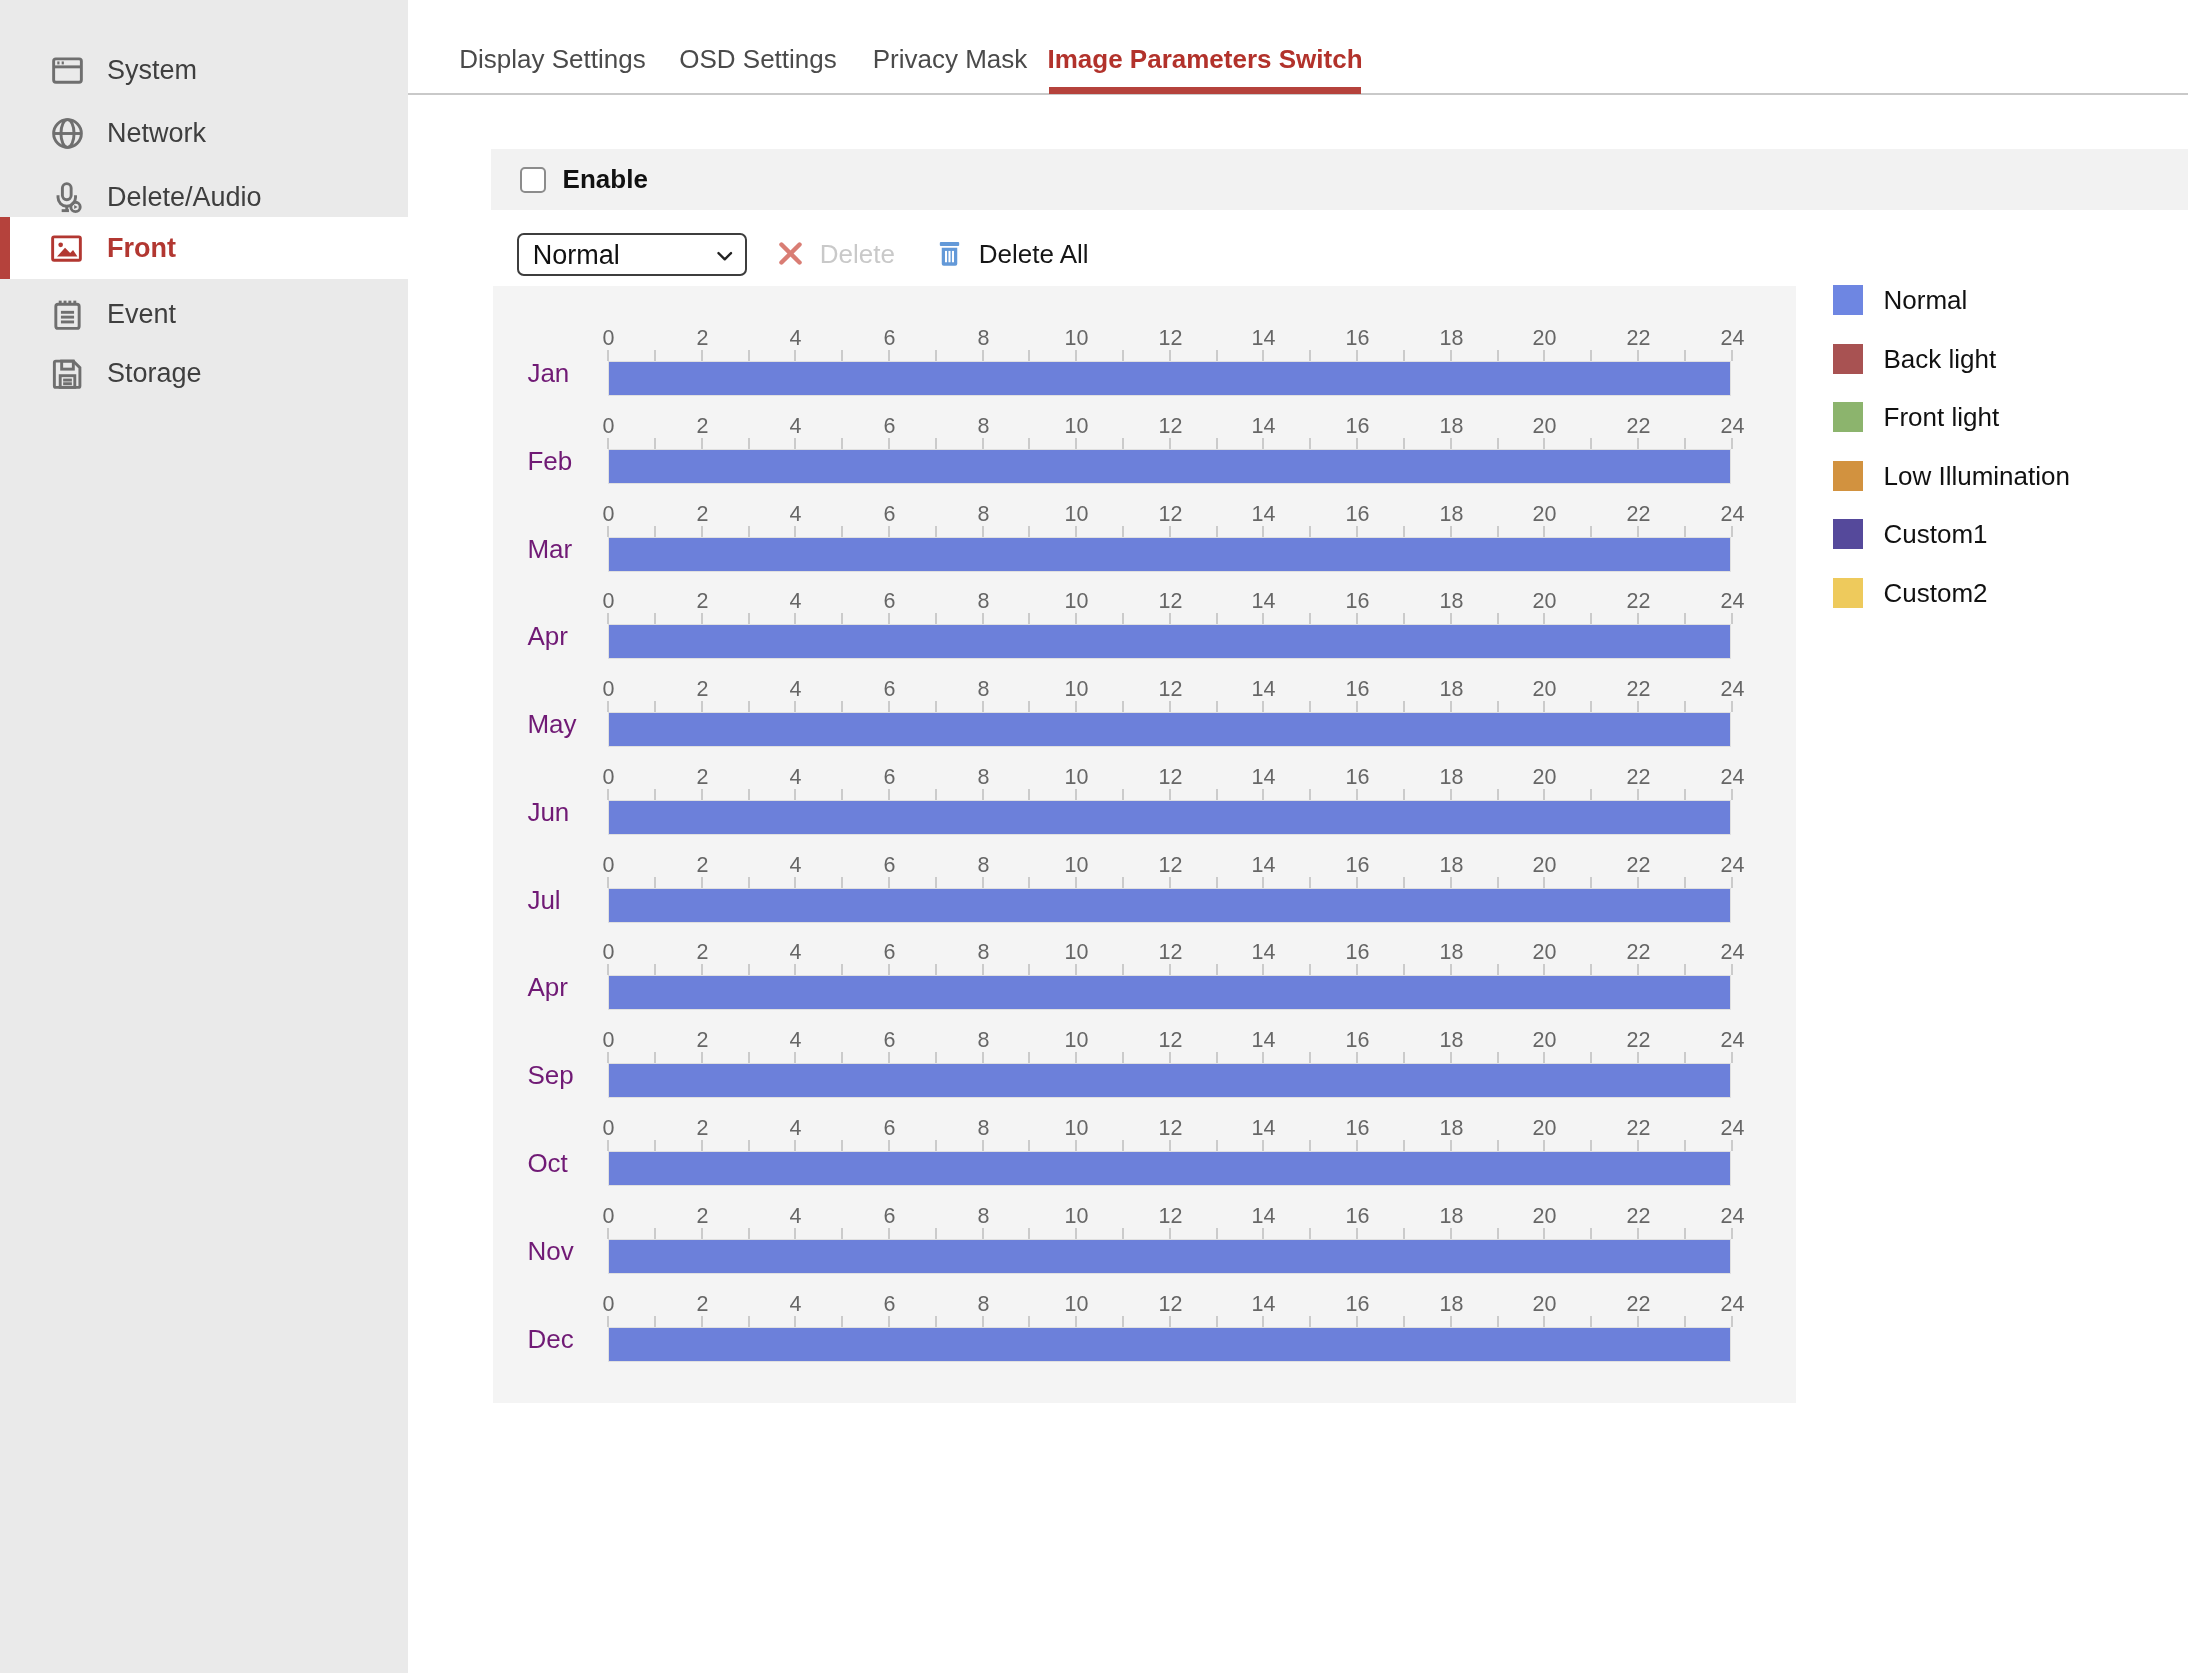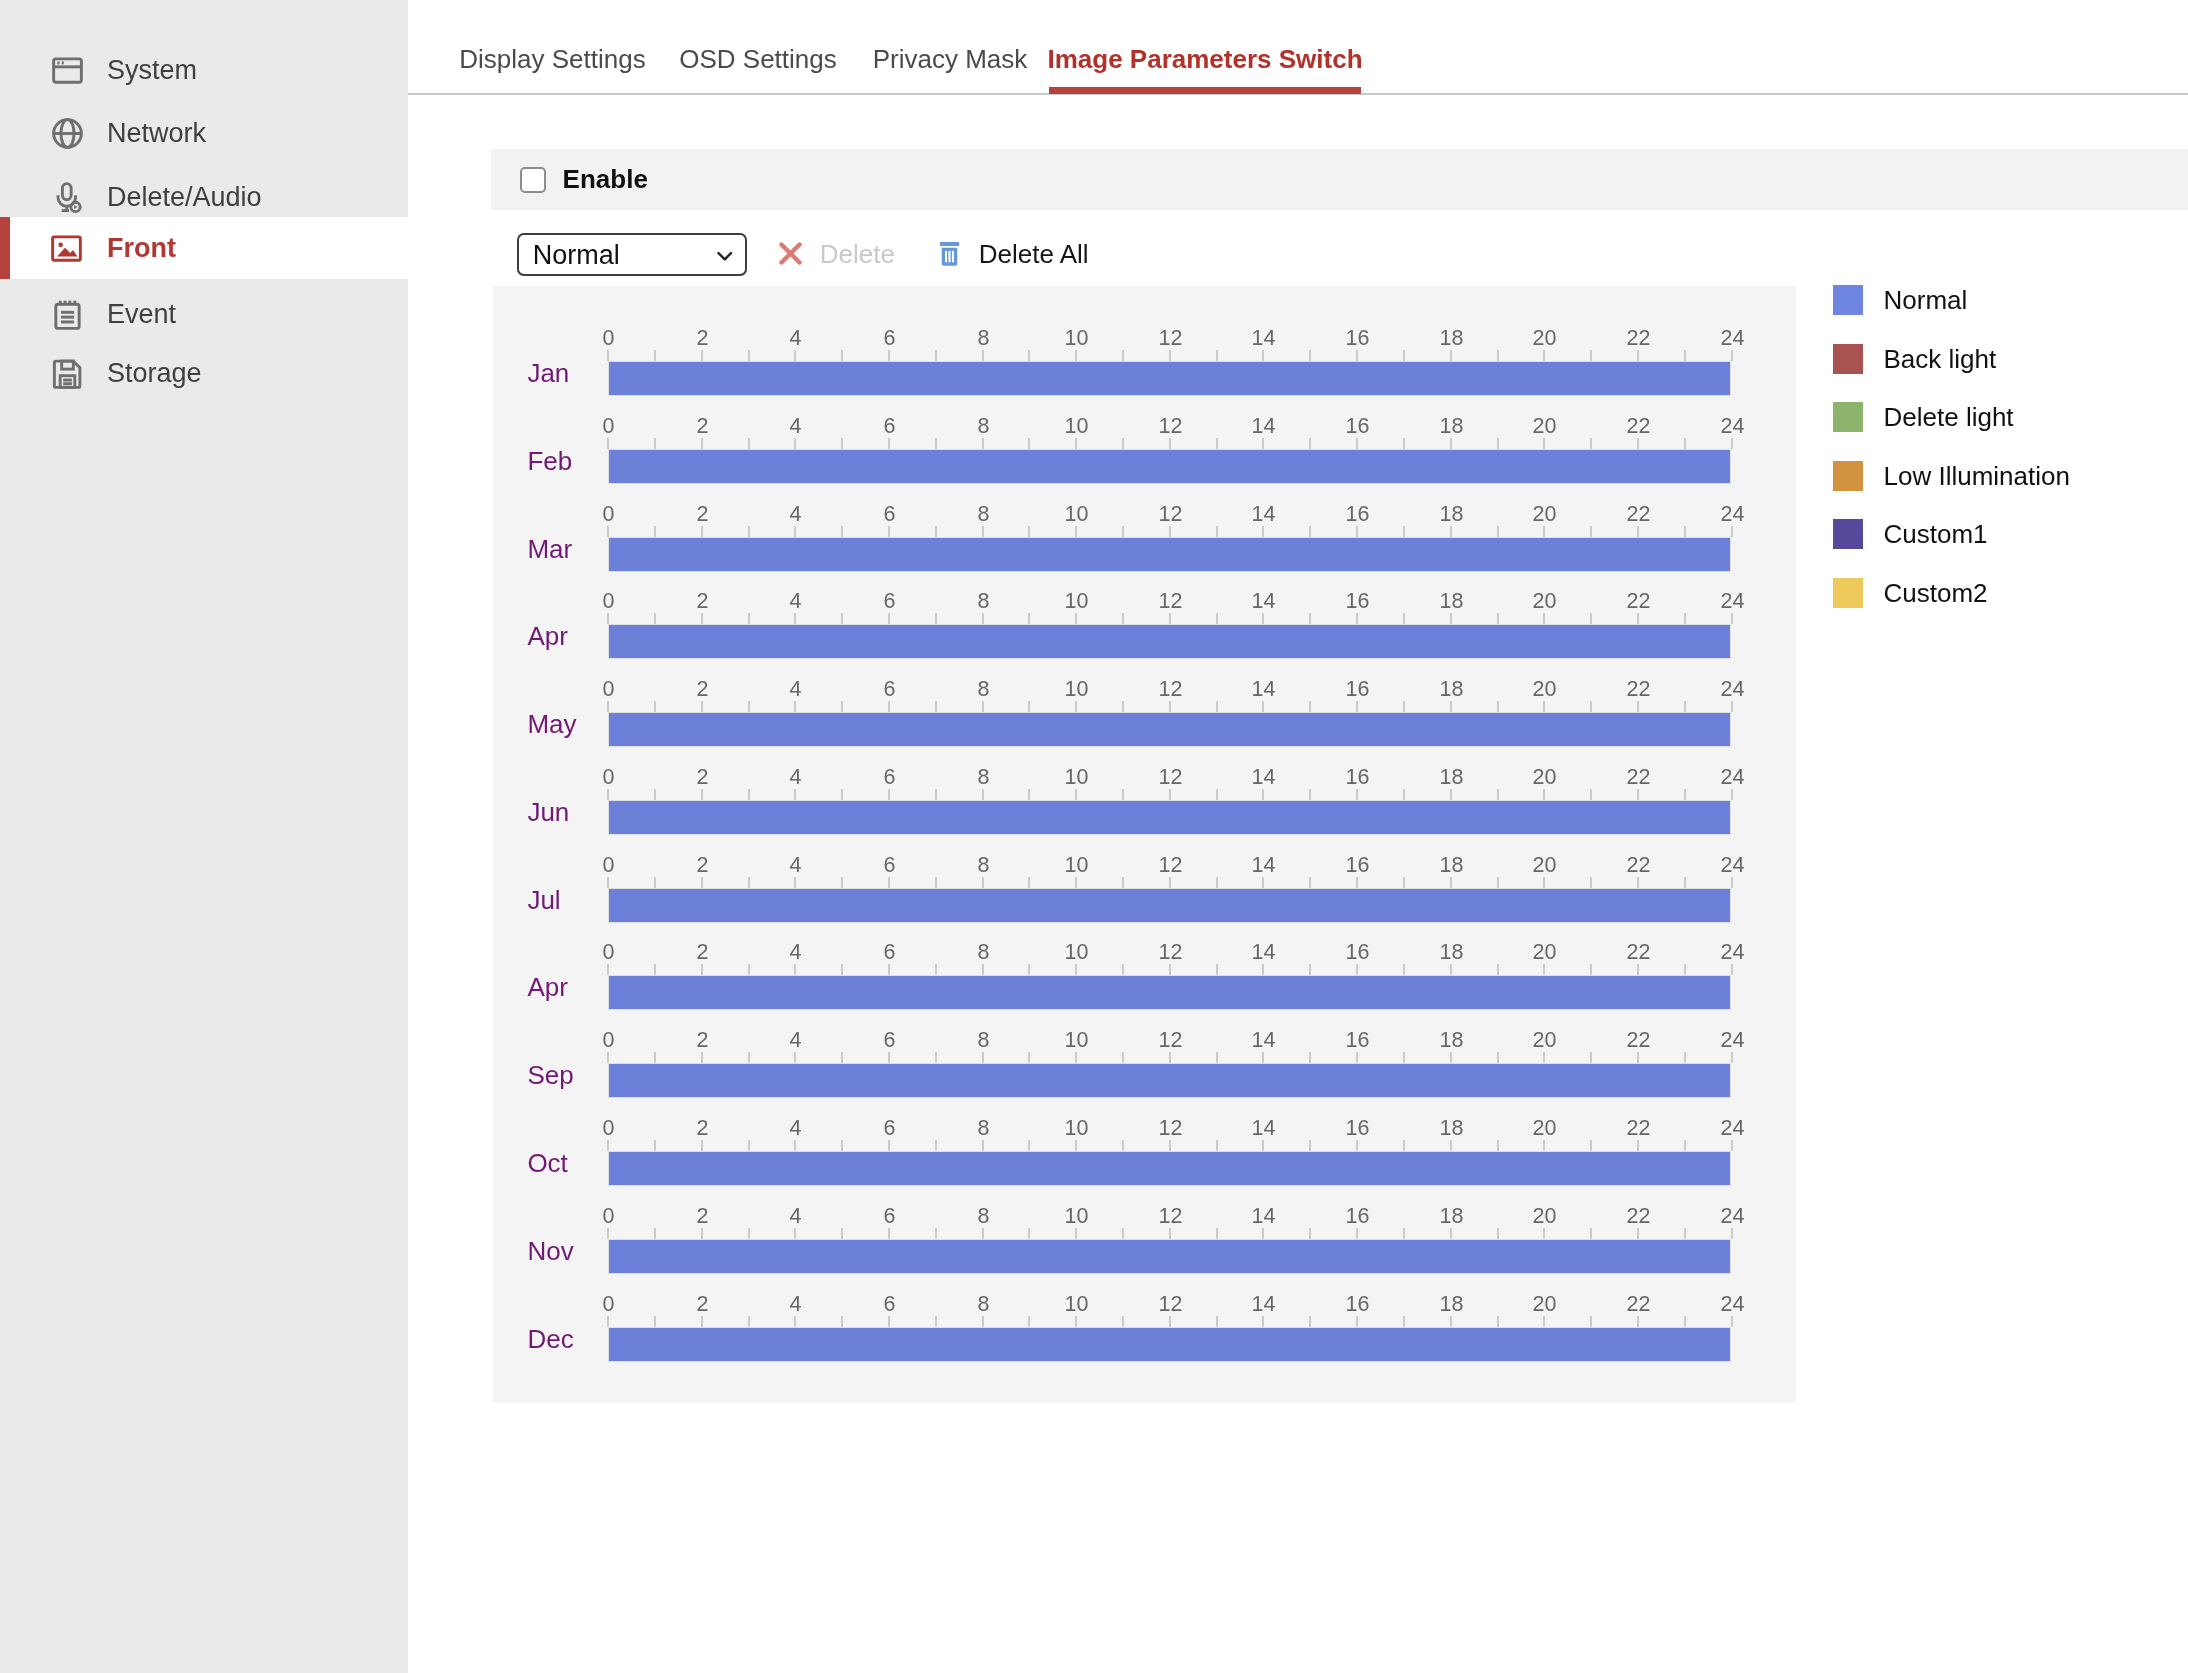--- a/index.html
+++ b/index.html
@@ -716,21 +716,21 @@
       <div class="legend-item" style="top: 0px;">
         <span class="legend-swatch" style="background: rgb(110, 134, 226);"></span>
         <span class="legend-label">Normal</span>
       </div>
       <div class="legend-item" style="top: 59px;">
         <span class="legend-swatch" style="background: rgb(168, 82, 82);"></span>
         <span class="legend-label">Back light</span>
       </div>
       <div class="legend-item" style="top: 117px;">
         <span class="legend-swatch" style="background: rgb(140, 180, 109);"></span>
-        <span class="legend-label">Delete light</span>
+        <span class="legend-label">Front light</span>
       </div>
       <div class="legend-item" style="top: 176px;">
         <span class="legend-swatch" style="background: rgb(210, 146, 63);"></span>
         <span class="legend-label">Low Illumination</span>
       </div>
       <div class="legend-item" style="top: 234px;">
         <span class="legend-swatch" style="background: rgb(85, 73, 155);"></span>
         <span class="legend-label">Custom1</span>
       </div>
       <div class="legend-item" style="top: 293px;">

